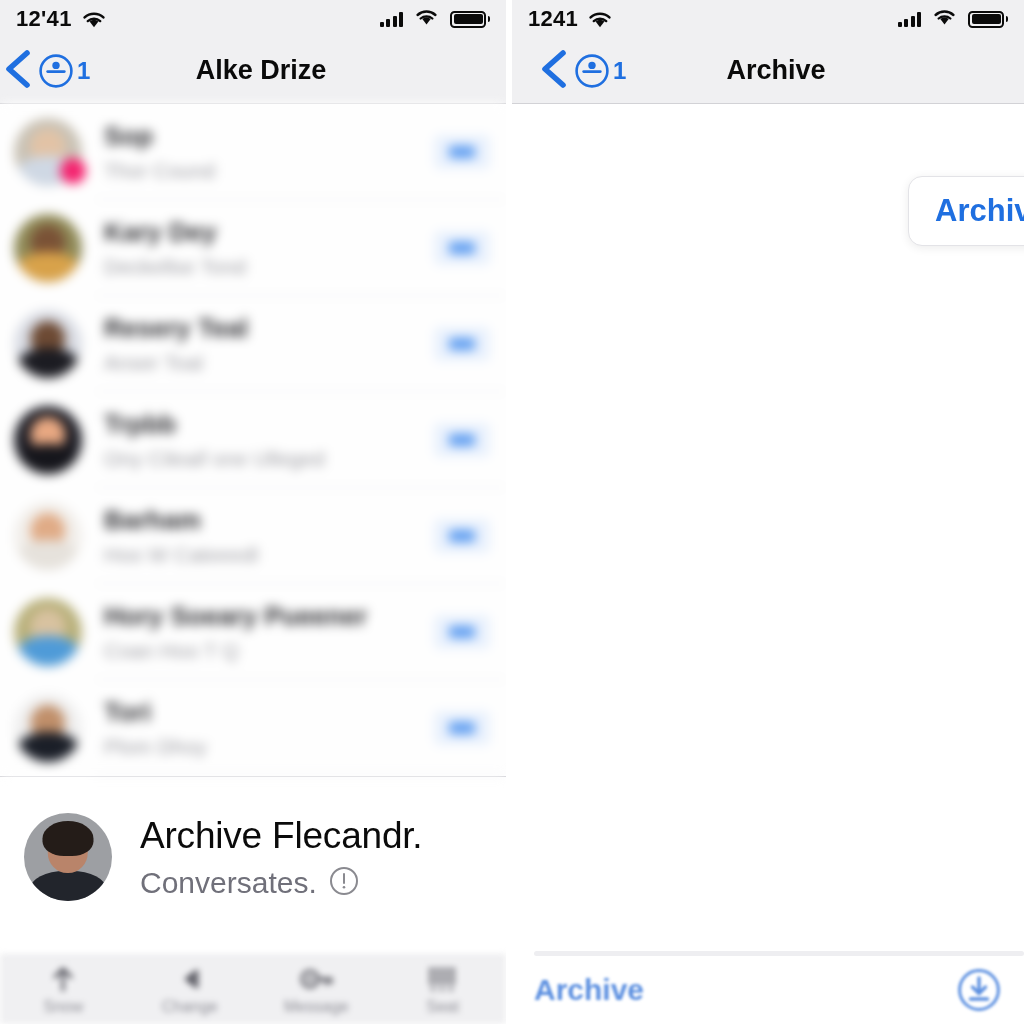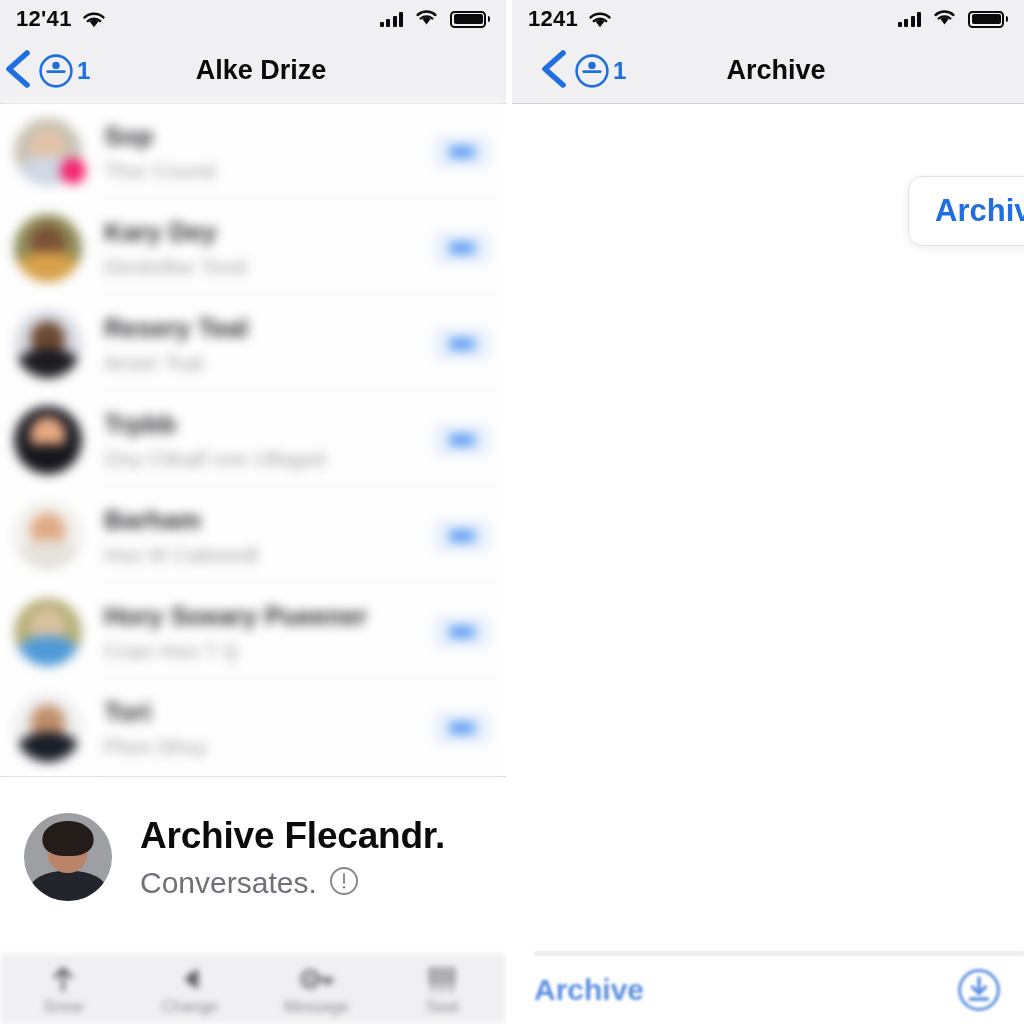--- a/index.html
+++ b/index.html
@@ -166,21 +166,21 @@
     width:46%; height:48%; border-radius:48%;
     background:#b9846a; transform:translateX(-50%);
   }
   .feature-avatar .fshirt{
     position:absolute; left:50%; bottom:-10%;
     width:86%; height:44%; border-radius:46% 46% 0 0;
     background:#22252c; transform:translateX(-50%);
   }
   .feature-text{ margin-left:28px; }
   .feature-title{
-    font-size:37px; font-weight:bold; color:#0b0b0b; letter-spacing:-.2px;
+    font-size:37px; font-weight:normal; color:#0b0b0b; letter-spacing:-.2px;
   }
   .feature-sub-row{
     margin-top:9px; display:flex; align-items:center; gap:12px;
   }
   .feature-sub{
     font-size:30px; color:#70707a;
   }
 
   
   .tabbar{

